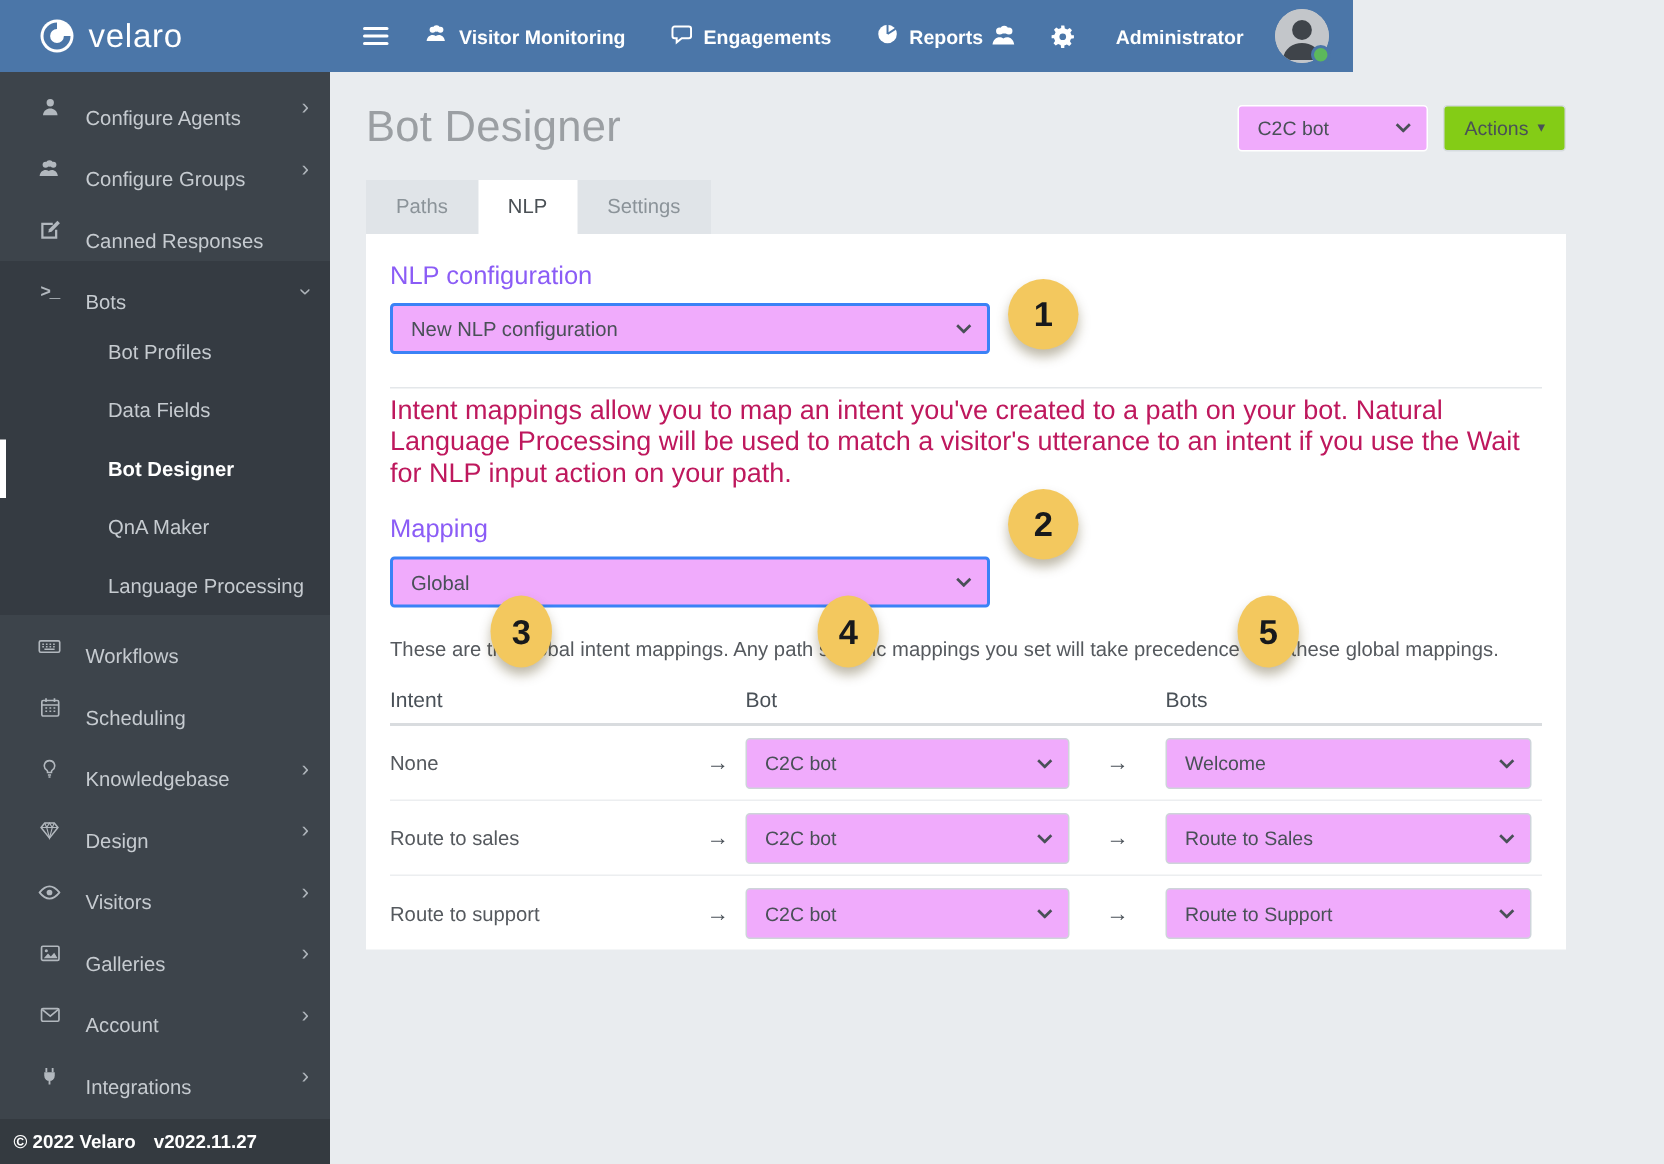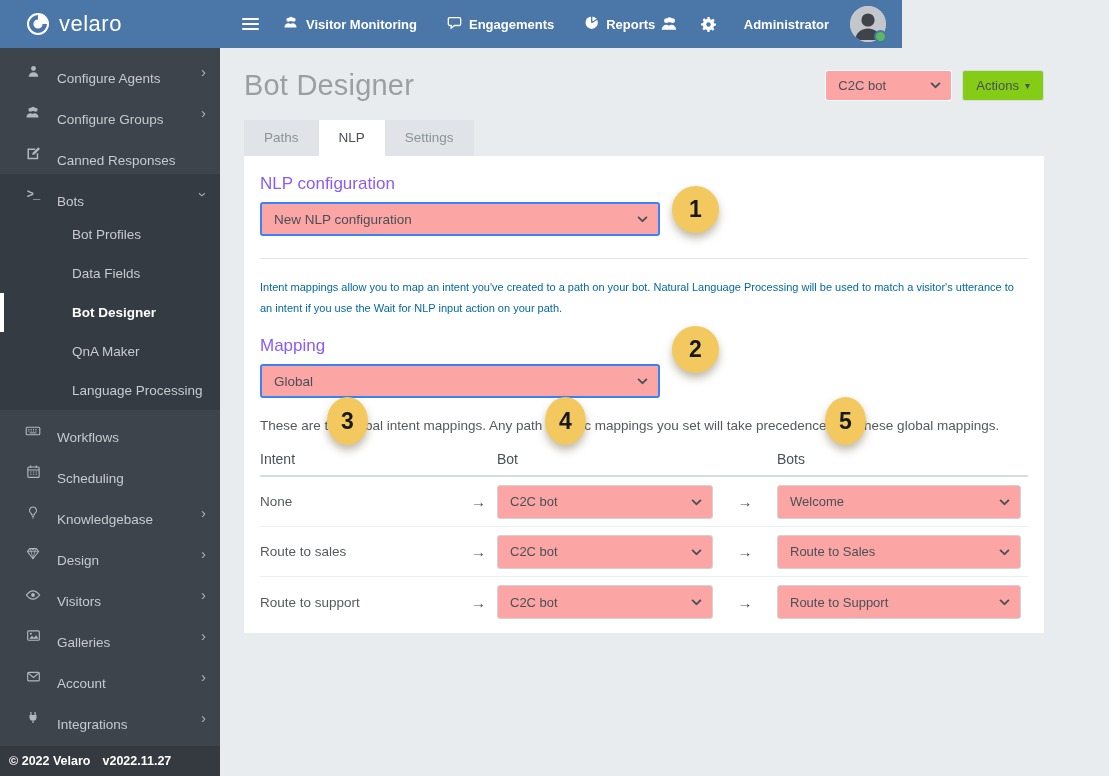--- a/index.html
+++ b/index.html
@@ -44,42 +44,42 @@
                display:flex;align-items:center;gap:12px;padding-left:9px;font-size:12.5px;color:#fff;}
   .side-footer .copy{font-weight:700;}
   .side-footer .ver{font-weight:600;}
 
   
   .main{position:absolute;top:48px;left:220px;width:889px;height:728px;background:#e9ecef;
         padding:14px 65px 0 24px;}
   .main-header{display:flex;align-items:center;height:46px;}
   .page-title{font-size:29px;font-weight:400;color:#9b9fa3;letter-spacing:.2px;}
   .header-spacer{flex:1;}
-  .selectbox{position:relative;background:#fca5a5;border:1px solid #fff;border-radius:3px;height:31px;}
+  .selectbox{position:relative;background:#f0abfc;border:1px solid #fff;border-radius:3px;height:31px;}
   .selectbox select{appearance:none;-webkit-appearance:none;border:none;background:transparent;
         width:100%;height:100%;padding:0 28px 0 12px;font-size:13px;color:#495057;
         font-family:inherit;cursor:pointer;outline:none;}
   .selectbox .sel-chev{position:absolute;right:10px;top:50%;transform:translateY(-50%);
         pointer-events:none;color:#495057;display:flex;}
   .bot-selectbox{width:127px;}
   .actions-btn{margin-left:10px;height:31px;padding:0 13px;background:#84cc16;border:1px solid #d6dbdf;
         border-radius:3px;font-size:13px;color:#495057;display:flex;align-items:center;gap:6px;cursor:pointer;
         font-family:inherit;}
   .caret{font-size:10px;color:#495057;}
 
   .tabs{display:inline-flex;background:#e0e4e8;margin-top:12px;}
   .tab{padding:0 20px;height:36px;line-height:36px;font-size:13.5px;color:#8b9399;cursor:pointer;}
   .tab.active{background:#fff;color:#4a5055;}
 
   .panel{position:relative;width:800px;height:477px;background:#fff;padding:16px;}
   .form-label{font-size:17px;color:#8b5cf6;margin:2px 0 8px;}
   .form-select{width:400px;height:34px;border:2px solid #3b82f6;}
   .form-select select{font-size:13.5px;}
   .divider{border-top:1px solid #e4e7ea;margin-top:22px;}
-  .intro{margin-top:18px;font-size:11px;color:#0369a1;line-height:21px;max-width:780px;}
+  .intro{margin-top:4px;font-size:18px;color:#be185d;line-height:21px;max-width:780px;}
   .mt17{margin-top:17px;}
   .note{margin-top:20px;font-size:13.5px;color:#55595e;}
 
   .map-grid{display:grid;grid-template-columns:200px 37px 216px 64px 1fr;align-items:center;}
   .map-head{margin-top:10px;height:34px;border-bottom:2px solid #d9dcdf;}
   .map-head div{font-size:14px;color:#495057;}
   .map-row{height:50px;border-bottom:1px solid #eceef0;}
   .map-row.last{border-bottom:none;}
   .cell-intent{font-size:13.5px;color:#55595e;}
   .cell-arrow{text-align:center;font-size:15px;color:#495057;}

